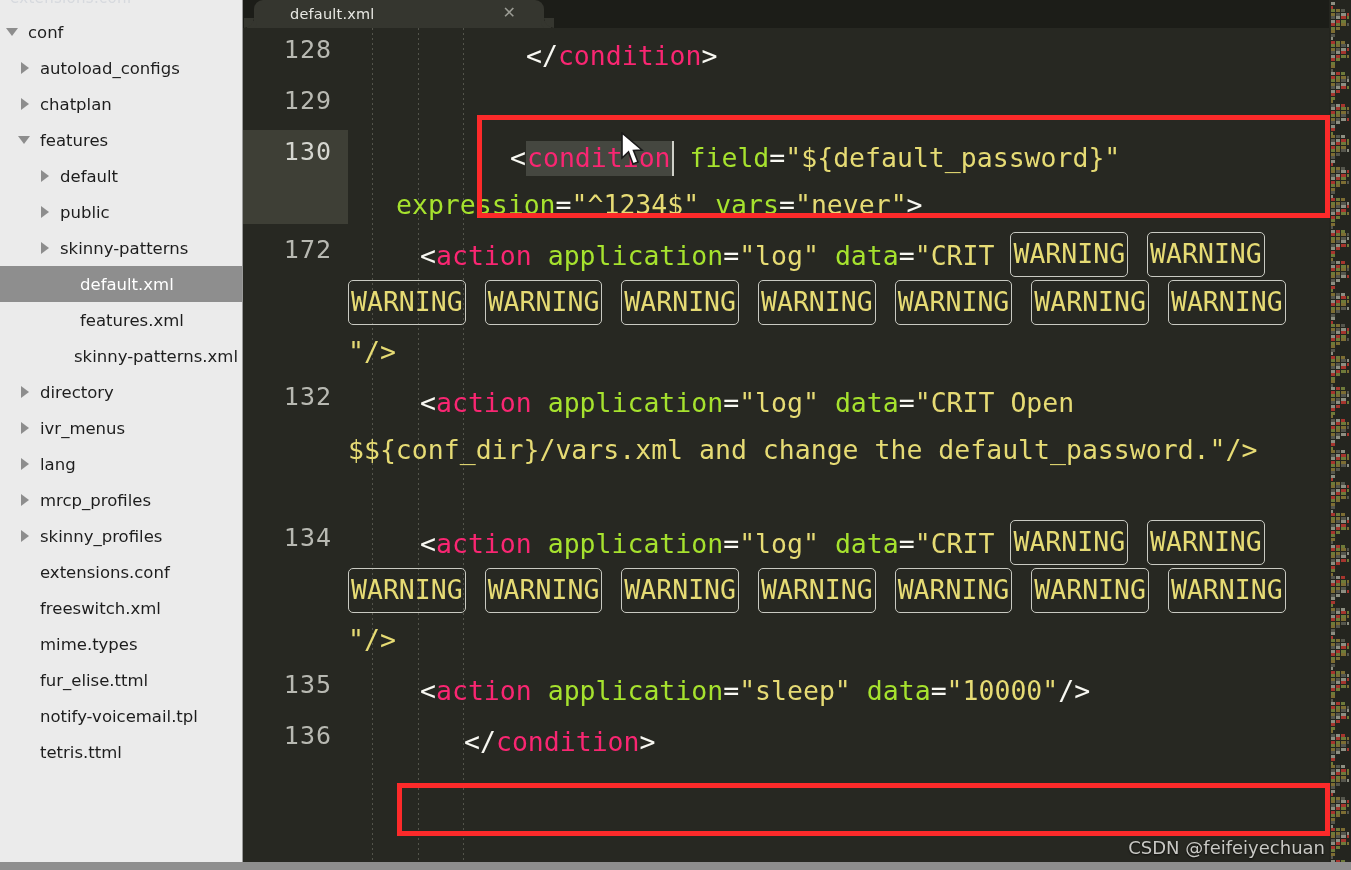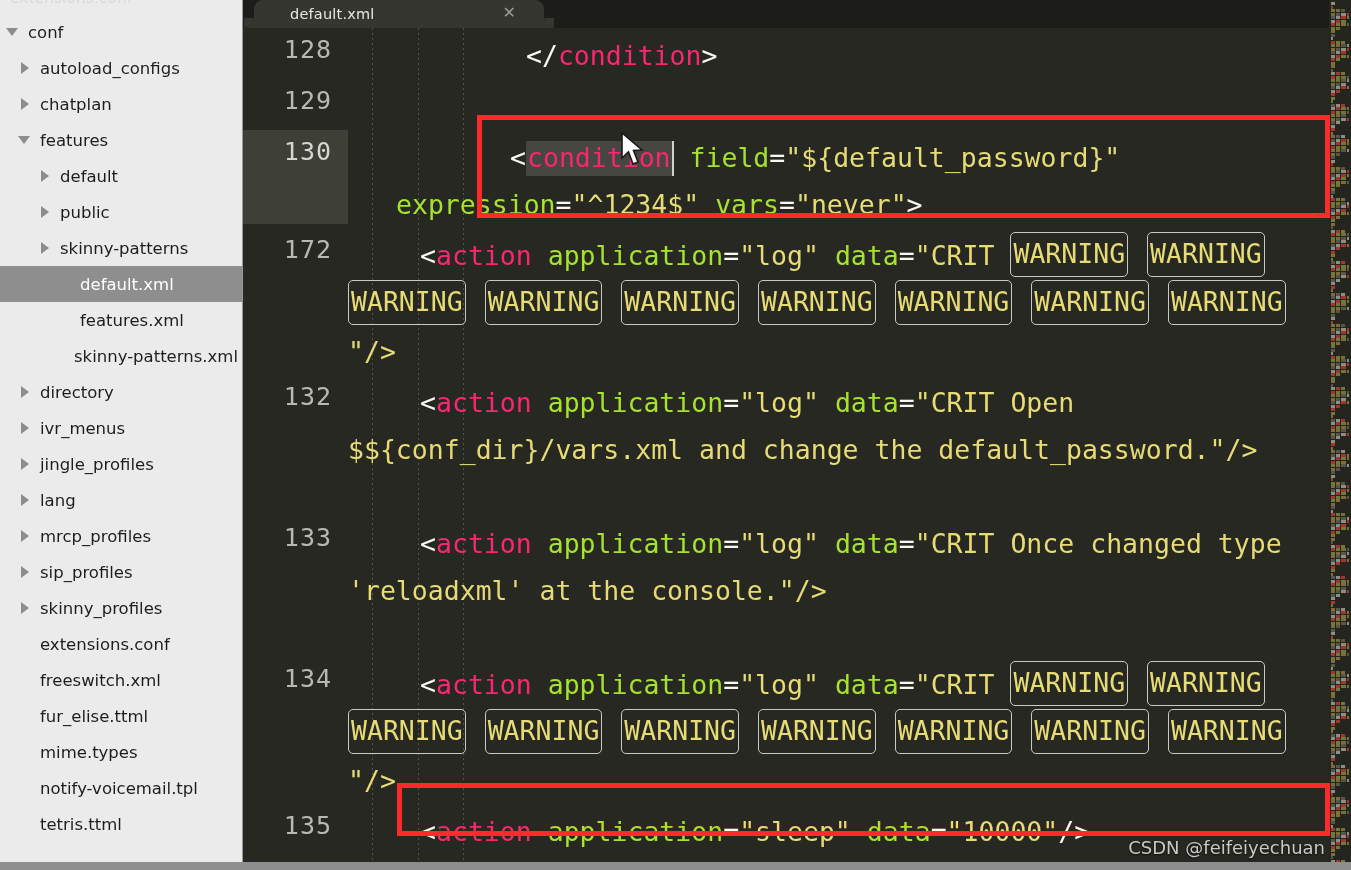--- a/index.html
+++ b/index.html
@@ -263,67 +263,59 @@
           <span class="tree-label">skinny-patterns</span>
         </div>
         <div class="tree-row selected" style="padding-left: 58px;">
           <span class="tw none"></span>
           <span class="tree-label">default.xml</span>
         </div>
         <div class="tree-row" style="padding-left: 58px;">
           <span class="tw none"></span>
           <span class="tree-label">features.xml</span>
         </div>
-        <div class="tree-row" style="padding-left: 24px; gap: 28px;">
+        <div class="tree-row" style="padding-left: 52px;">
           <span class="tw none"></span>
           <span class="tree-label">skinny-patterns.xml</span>
         </div>
         <div class="tree-row" style="padding-left: 18px;">
           <span class="tw closed"></span>
           <span class="tree-label">directory</span>
         </div>
         <div class="tree-row" style="padding-left: 18px;">
           <span class="tw closed"></span>
           <span class="tree-label">ivr_menus</span>
         </div>
         <div class="tree-row" style="padding-left: 18px;">
           <span class="tw closed"></span>
-          <span class="tree-label">jingle_profiles</span>
-        </div>
-        <div class="tree-row" style="padding-left: 18px;">
-          <span class="tw closed"></span>
           <span class="tree-label">lang</span>
         </div>
         <div class="tree-row" style="padding-left: 18px;">
           <span class="tw closed"></span>
           <span class="tree-label">mrcp_profiles</span>
         </div>
         <div class="tree-row" style="padding-left: 18px;">
           <span class="tw closed"></span>
-          <span class="tree-label">sip_profiles</span>
-        </div>
-        <div class="tree-row" style="padding-left: 18px;">
-          <span class="tw closed"></span>
           <span class="tree-label">skinny_profiles</span>
         </div>
         <div class="tree-row" style="padding-left: 18px;">
           <span class="tw none"></span>
           <span class="tree-label">extensions.conf</span>
         </div>
         <div class="tree-row" style="padding-left: 18px;">
           <span class="tw none"></span>
           <span class="tree-label">freeswitch.xml</span>
         </div>
         <div class="tree-row" style="padding-left: 18px;">
           <span class="tw none"></span>
+          <span class="tree-label">mime.types</span>
+        </div>
+        <div class="tree-row" style="padding-left: 18px;">
+          <span class="tw none"></span>
           <span class="tree-label">fur_elise.ttml</span>
-        </div>
-        <div class="tree-row" style="padding-left: 18px;">
-          <span class="tw none"></span>
-          <span class="tree-label">mime.types</span>
         </div>
         <div class="tree-row" style="padding-left: 18px;">
           <span class="tw none"></span>
           <span class="tree-label">notify-voicemail.tpl</span>
         </div>
         <div class="tree-row" style="padding-left: 18px;">
           <span class="tw none"></span>
           <span class="tree-label">tetris.ttml</span>
         </div>
       </div>
@@ -380,28 +372,20 @@
 
       <div class="line" style="min-height:141px">
         <div class="lnum-cell">132</div>
         <div class="code-cell">
           <span style="display:inline-block;width:72px"></span><span class="punc">&lt;</span><span class="tag">action</span>
           <span class="attr">application</span><span class="eq">=</span><span class="str">"log"</span>
           <span class="attr">data</span><span class="eq">=</span><span class="str">"CRIT Open $${conf_dir}/vars.xml and change the default_password."/&gt;</span>
         </div>
       </div>
 
-      <div class="line" style="min-height:141px">
-        <div class="lnum-cell">133</div>
-        <div class="code-cell">
-          <span style="display:inline-block;width:72px"></span><span class="punc">&lt;</span><span class="tag">action</span>
-          <span class="attr">application</span><span class="eq">=</span><span class="str">"log"</span>
-          <span class="attr">data</span><span class="eq">=</span><span class="str">"CRIT Once changed type 'reloadxml' at the console."/&gt;</span>
-        </div>
-      </div>
 
       <div class="line" style="min-height:141px">
         <div class="lnum-cell">134</div>
         <div class="code-cell">
           <span style="display:inline-block;width:72px"></span><span class="punc">&lt;</span><span class="tag">action</span>
           <span class="attr">application</span><span class="eq">=</span><span class="str">"log"</span>
           <span class="attr">data</span><span class="eq">=</span><span class="str">"CRIT</span>
           <span class="warn-group"><span class="warn-box">WARNING</span> <span class="warn-box">WARNING</span> <span class="warn-box">WARNING</span> <span class="warn-box">WARNING</span> <span class="warn-box">WARNING</span> <span class="warn-box">WARNING</span> <span class="warn-box">WARNING</span> <span class="warn-box">WARNING</span> <span class="warn-box">WARNING</span> </span><span class="str">"/&gt;</span>
         </div>
       </div>

